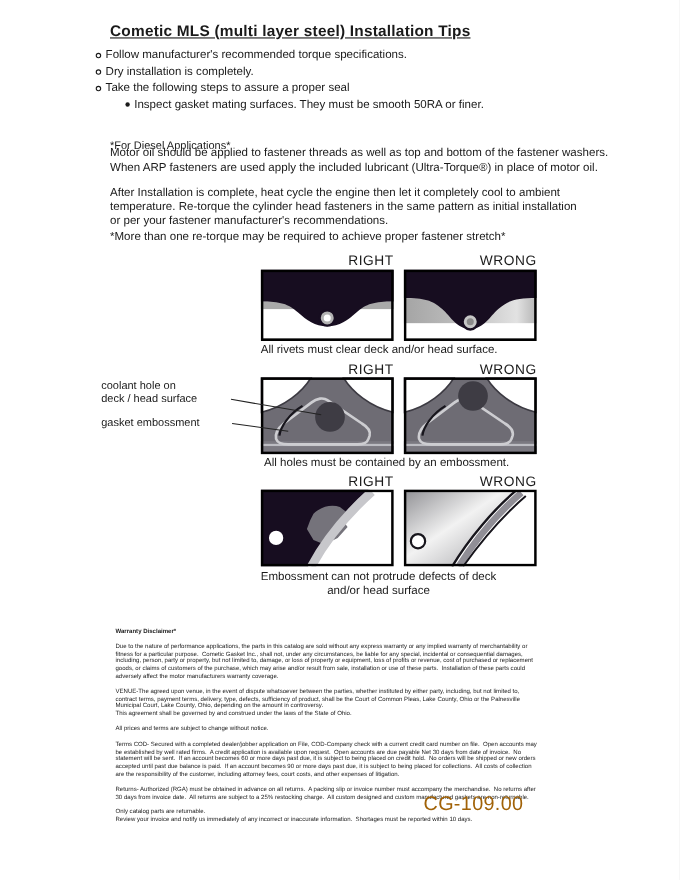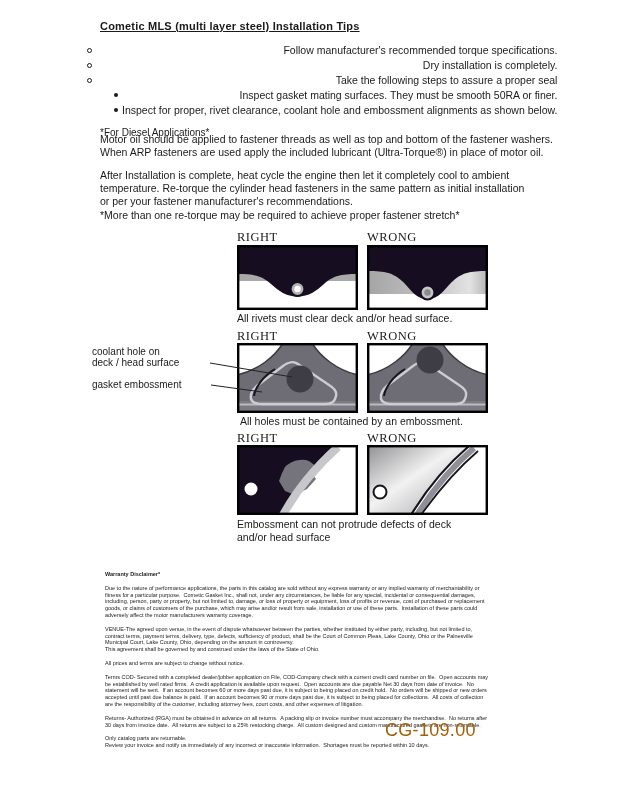--- a/index.html
+++ b/index.html
@@ -7,41 +7,41 @@
   body { font-family:"Liberation Sans", sans-serif; }
   #page {
     position:relative; width:618px; height:800px; margin:0 auto;
     background:#ffffff; color:#1a1a1a; overflow:hidden;
   }
   .abs { position:absolute; }
   .pre { white-space:pre; }
   .preline { white-space:pre-line; }
 
   .title {
-    left:100px; top:20px; font-size:11px; font-weight:bold;
+    left:100px; top:20px; font-size:14px; font-weight:bold;
     text-decoration:underline; letter-spacing:.2px;
   }
 
   .bullets { left:87px; top:44px; font-size:10.5px; }
-  .b-row { display:flex; align-items:flex-start; height:15px;justify-content:space-between; }
+  .b-row { display:flex; align-items:flex-start; height:15px; }
   .b-row.sub { padding-left:27px; }
   .o-marker {
     width:5px; height:5px; border:1px solid #1a1a1a; border-radius:50%;
     margin:4px 4px 0 0; flex:none;
   }
   .f-marker {
     width:4px; height:4px; background:#1a1a1a; border-radius:50%;
     margin:4px 4px 0 0; flex:none;
   }
 
   .diesel-head { left:100px; top:127px; font-size:10px; font-weight:normal; }
   .body-p { left:100px; font-size:10.5px; line-height:13px; }
 
-  .dg-label { font-size:12.5px; letter-spacing:.5px; width:121px; text-align:left;font-family:Liberation Serif, serif; }
-  .dg-caption { font-size:10.5px; line-height:13px; }
+  .dg-label { font-size:12.5px; letter-spacing:.5px; width:121px; text-align:right; }
+  .dg-caption { font-size:10.5px; line-height:13px;text-align:center; }
   .panel { display:block; }
 
   .side-label { font-size:10px; line-height:11px; width:115px; }
 
   .legal { left:105px; top:571px; width:490px; font-size:5.5px; line-height:6.8px; color:#222; }
   .legal p { margin:0 0 7px 0; }
   .legal .head { font-weight:bold; margin-bottom:7px; }
 
   .doc-code { left:385px; top:720px; font-size:18px; color:#a16207; letter-spacing:.3px; }
 
@@ -64,24 +64,20 @@
       <span class="o-marker"></span>
       <span>Dry installation is completely.</span>
     </div>
     <div class="b-row">
       <span class="o-marker"></span>
       <span>Take the following steps to assure a proper seal</span>
     </div>
     <div class="b-row sub">
       <span class="f-marker"></span>
       <span>Inspect gasket mating surfaces.  They must be smooth 50RA or finer.</span>
-    </div>
-    <div class="b-row sub">
-      <span class="f-marker"></span>
-      <span>Inspect for proper, rivet clearance, coolant hole and embossment alignments as shown below.</span>
     </div>
   </div>
 
   <div class="abs diesel-head">*For Diesel Applications*</div>
   <div class="abs body-p preline" style="top:133px;">Motor oil should be applied to fastener threads as well as top and bottom of the fastener washers.
 When ARP fasteners are used apply the included lubricant (Ultra-Torque®) in place of motor oil.</div>
   <div class="abs body-p preline" style="top:209px;">*More than one re-torque may be required to achieve proper fastener stretch*</div>
   <div class="abs body-p preline" style="top:169px;">After Installation is complete, heat cycle the engine then let it completely cool to ambient
 temperature. Re-torque the cylinder head fasteners in the same pattern as initial installation
 or per your fastener manufacturer's recommendations.</div>

